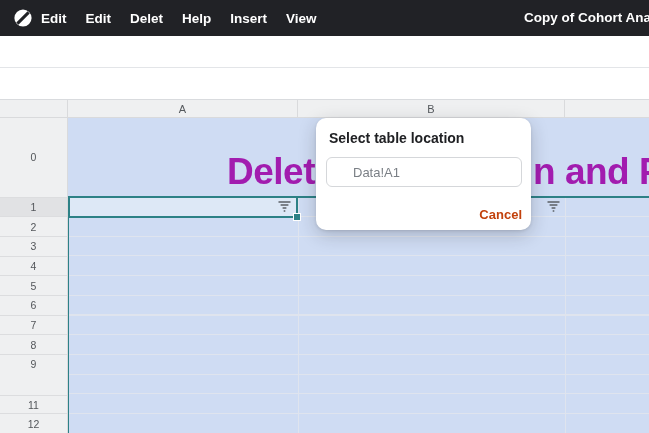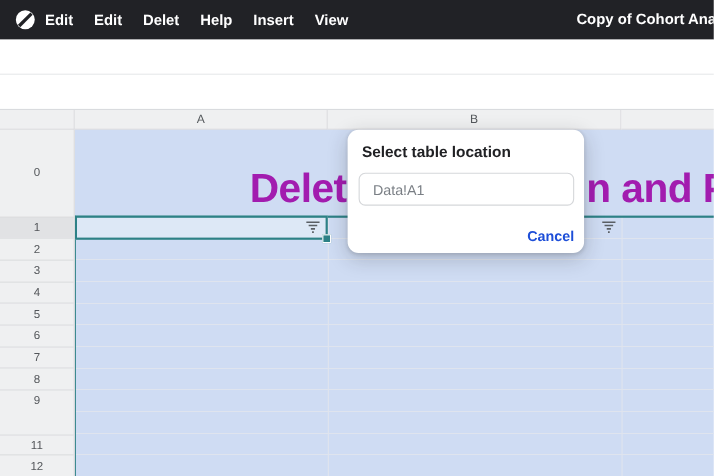--- a/index.html
+++ b/index.html
@@ -58,23 +58,23 @@
   .table-top { position:absolute; left:68px; top:95.5px; width:581px; height:2px; background:#2d8186; }
   .table-left { position:absolute; left:67px; top:95.5px; width:2px; height:237.5px; background:#2d8186; }
   .active-cell { position:absolute; left:68px; top:95.5px; width:230px; height:22px; border:2px solid #2d8186; background:#dde8f6; display:flex; align-items:center; justify-content:flex-end; padding-right:5px; }
   .fill-handle { position:absolute; left:293px; top:113px; width:8px; height:8px; background:#2d8186; border:1px solid #fff; }
   .filter-b1 { position:absolute; left:547px; top:101px; }
   
   #dialog { position:absolute; left:316px; top:118px; width:215px; height:112px; background:#fff; border-radius:10px;
     box-shadow:0 5px 18px rgba(32,33,36,.22), 0 1px 3px rgba(32,33,36,.12); z-index:20; }
   .dlg-title { position:absolute; left:13px; top:12px; font-size:14px; font-weight:700; color:#202124; }
   .dlg-input { position:absolute; left:10px; top:39px; width:196px; height:30px; border:1px solid #d5d7da; border-radius:6px;
-    font-size:13px; color:#7a7f85; padding:0 12px; outline:none; font-family:"Liberation Sans",sans-serif; background:#fff; }
+    font-size:13px; color:#7a7f85; padding:0 26px; outline:none; font-family:"Liberation Sans",sans-serif; background:#fff; }
   .dlg-actions { position:absolute; right:9px; bottom:8px; display:flex; align-items:center; gap:16px; }
-  .btn-cancel { font-size:13px; font-weight:700; color:#1d4ed8; background:none; border:none; cursor:pointer; font-family:"Liberation Sans",sans-serif; }
+  .btn-cancel { font-size:13px; font-weight:700; color:#c2410c; background:none; border:none; cursor:pointer; font-family:"Liberation Sans",sans-serif; }
   .btn-confirm { width:61px; height:23px; background:#232528; color:#fff; border:none; border-radius:4px; font-size:12.5px; font-weight:700; cursor:pointer; font-family:"Liberation Sans",sans-serif; }
   svg { display:block; }
 </style>
 </head>
 <body>
 
 <div id="app">
 
   <div id="topbar">
     <div class="logo">

